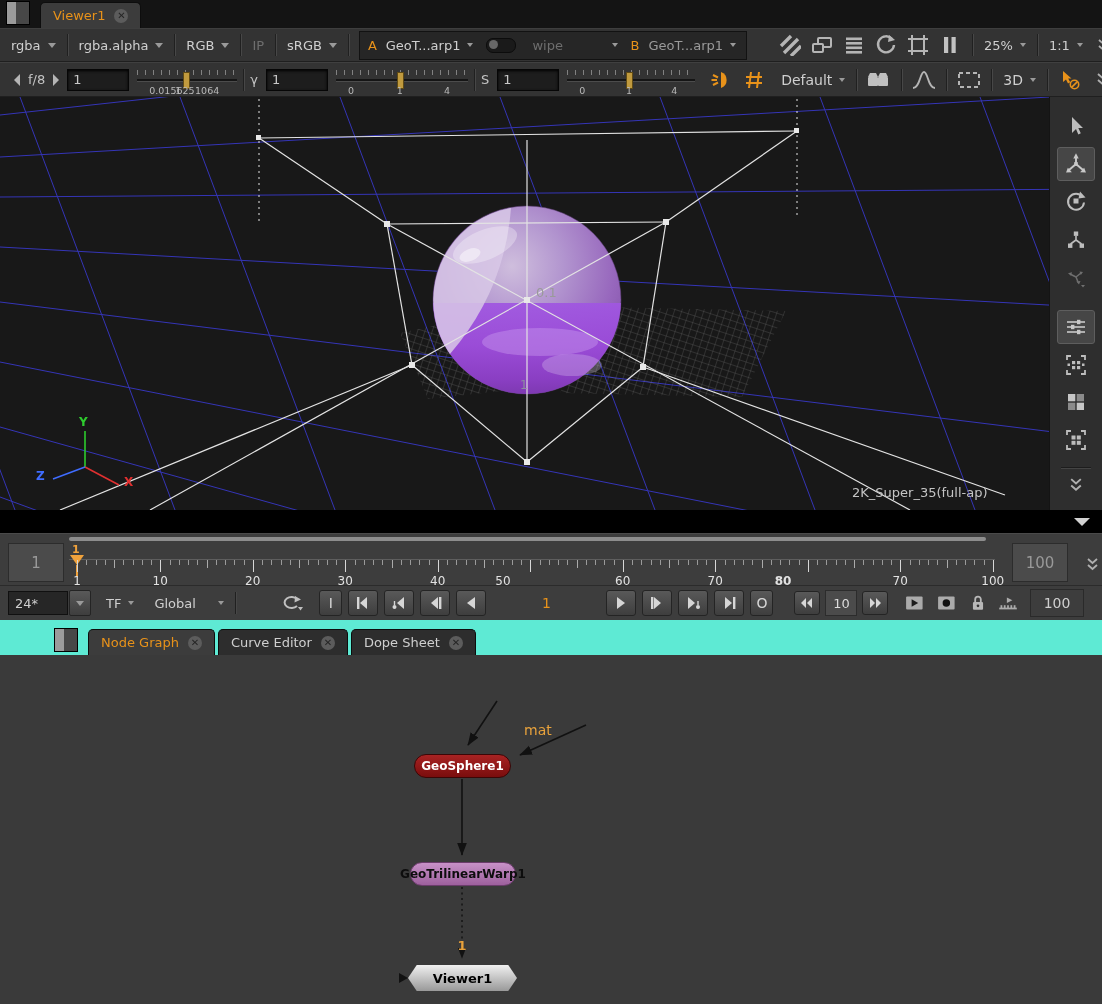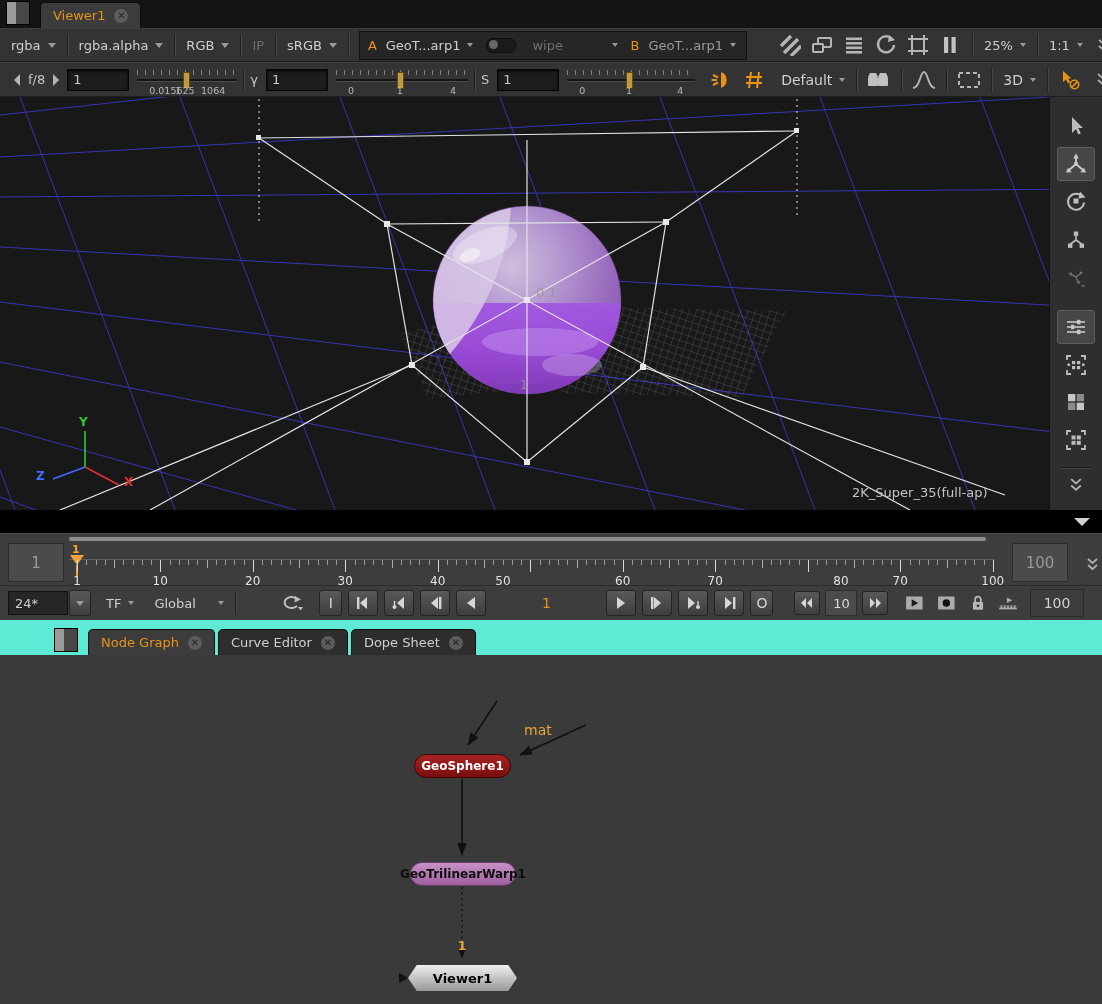--- a/index.html
+++ b/index.html
@@ -38,21 +38,21 @@
   .toggle::after{content:"";position:absolute;left:2px;top:1.5px;width:9px;height:9px;border-radius:50%;background:#676767;}
   .ibtn{height:26px;min-width:26px;display:flex;align-items:center;justify-content:center;margin:0 3px;}
   input.tbx{width:50px;height:20px;background:#1d1d1d;border:1px solid #060606;box-shadow:inset 0 1px 3px #000;
             color:#c8c8c8;font:13px "DejaVu Sans","Liberation Sans",sans-serif;padding:0 5px;outline:none;}
   .slider{position:relative;height:26px;flex:none;}
   .slider .ticks{position:absolute;left:0;right:0;top:3px;height:5px;
                  background:repeating-linear-gradient(90deg,#818181 0 1px,transparent 1px 8px);}
   .slider .track{position:absolute;left:0;right:0;top:12px;height:2px;background:#151515;box-shadow:0 1px 0 #4c4c4c;}
   .slider .handle{position:absolute;top:5px;width:5px;height:15px;background:#c09a3e;border:1px solid #5f4a15;}
   .slab{position:absolute;bottom:-3px;font-size:9.5px;color:#b9b9b9;}
-  .slab.smin{left:0;margin-left:12px;} .slab.smid{left:46%;} .slab.smax{right:12px;}
+  .slab.smin{left:0;margin-left:12px;} .slab.smid{left:46%;} .slab.smax{right:18px;}
   .glyph-label{color:#c4c4c4;}
 
   
   #viewer{position:absolute;top:97px;left:0;width:1102px;height:413px;background:#181818;overflow:hidden;}
   #scene{position:absolute;left:0;top:0;}
   .scene-label{position:absolute;font-size:13px;color:#9a9a9a;}
   #label-scale{left:536px;top:188px;}
   #label-ground{left:520px;top:281px;font-size:12px;color:#8d8da0;}
   #format-label{left:852px;top:388px;color:#c4c4c4;}
   .axis-label{position:absolute;font-size:12px;font-weight:bold;}
@@ -715,21 +715,21 @@
         <div class="tick" style="left: 983.5px;"></div>
         <div class="tick major" style="left: 992.75px;"></div>
         <div class="tick-label" style="left: 77px;">1</div>
         <div class="tick-label" style="left: 160.25px;">10</div>
         <div class="tick-label" style="left: 252.75px;">20</div>
         <div class="tick-label" style="left: 345.25px;">30</div>
         <div class="tick-label" style="left: 437.75px;">40</div>
         <div class="tick-label" style="left: 503px;">50</div>
         <div class="tick-label" style="left: 622.75px;">60</div>
         <div class="tick-label" style="left: 715.25px;">70</div>
-        <div class="tick-label" style="left: 841px;">80</div>
+        <div class="tick-label" style="left: 783px; font-weight: bold;">80</div>
         <div class="tick-label" style="left: 900.25px;">70</div>
         <div class="tick-label" style="left: 992.75px;">100</div>
       </div>
     <div class="tl-box" id="tl-out">100</div>
     <div class="ibtn" style="position:absolute;left:1076px;top:17px">
       <svg width="13" height="15" viewBox="0 0 13 15">
           <g fill="none" stroke="#b0b0b0" stroke-width="1.8">
         <polyline points="2,2 6.5,6 11,2"></polyline>
             <polyline points="2,8 6.5,12 11,8"></polyline>
           </g>

